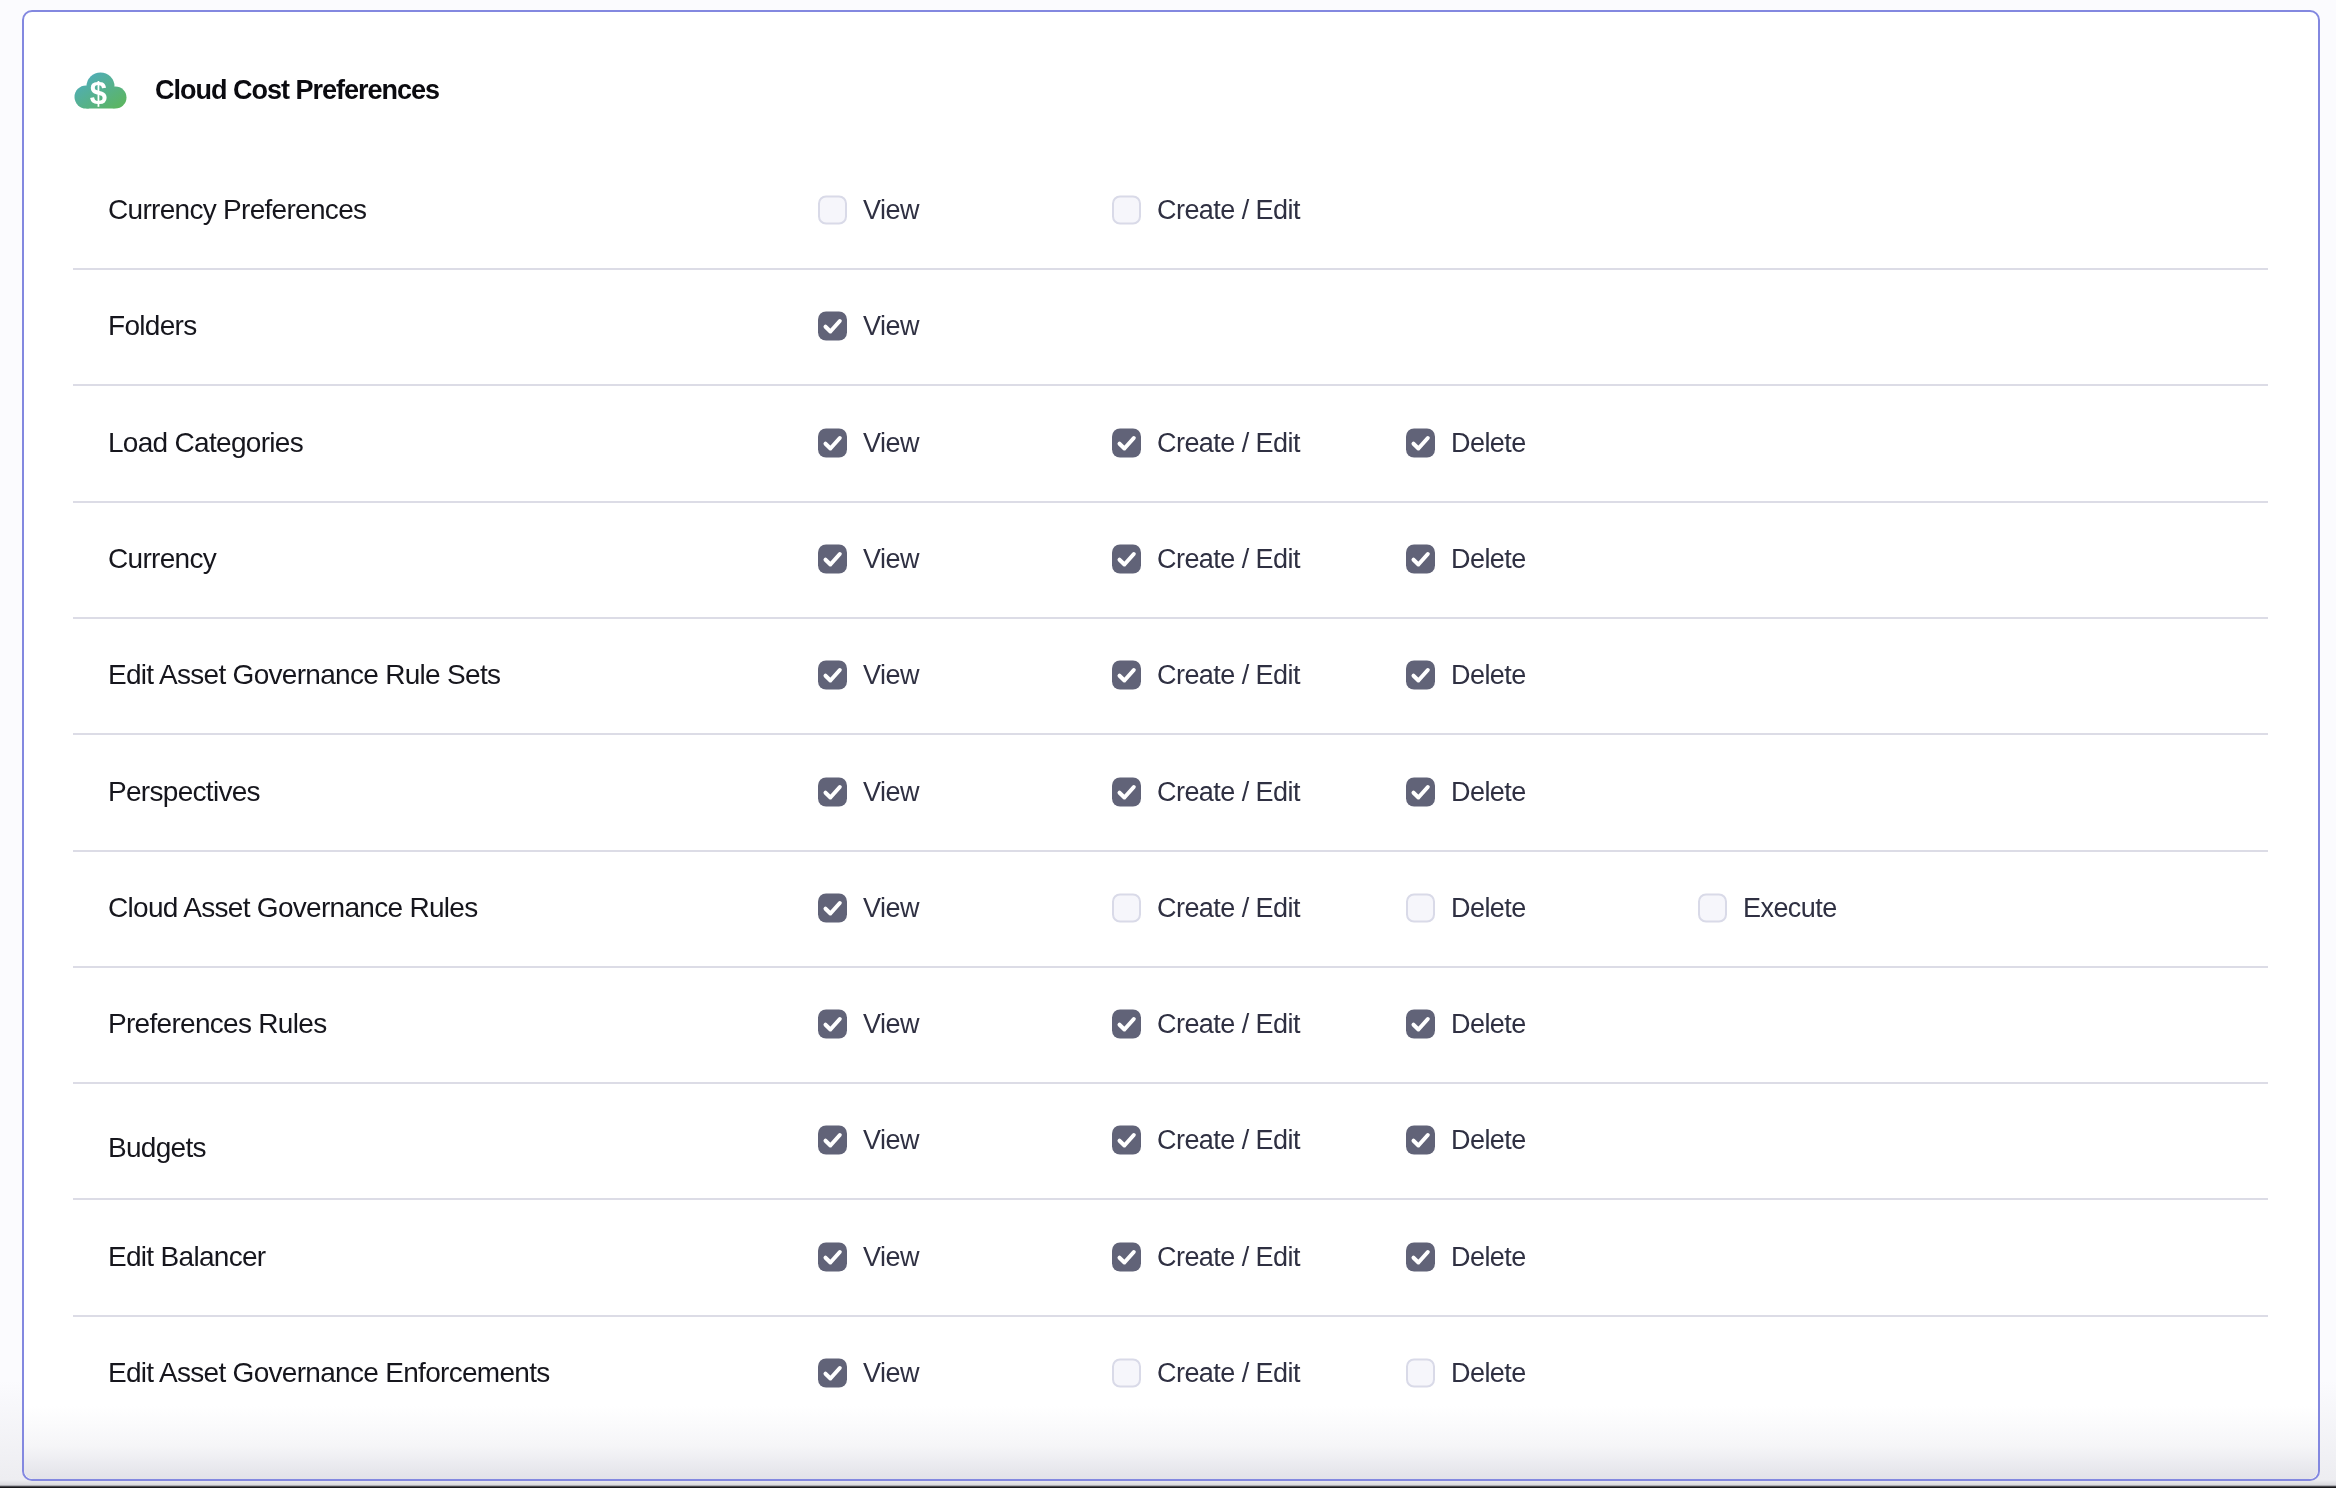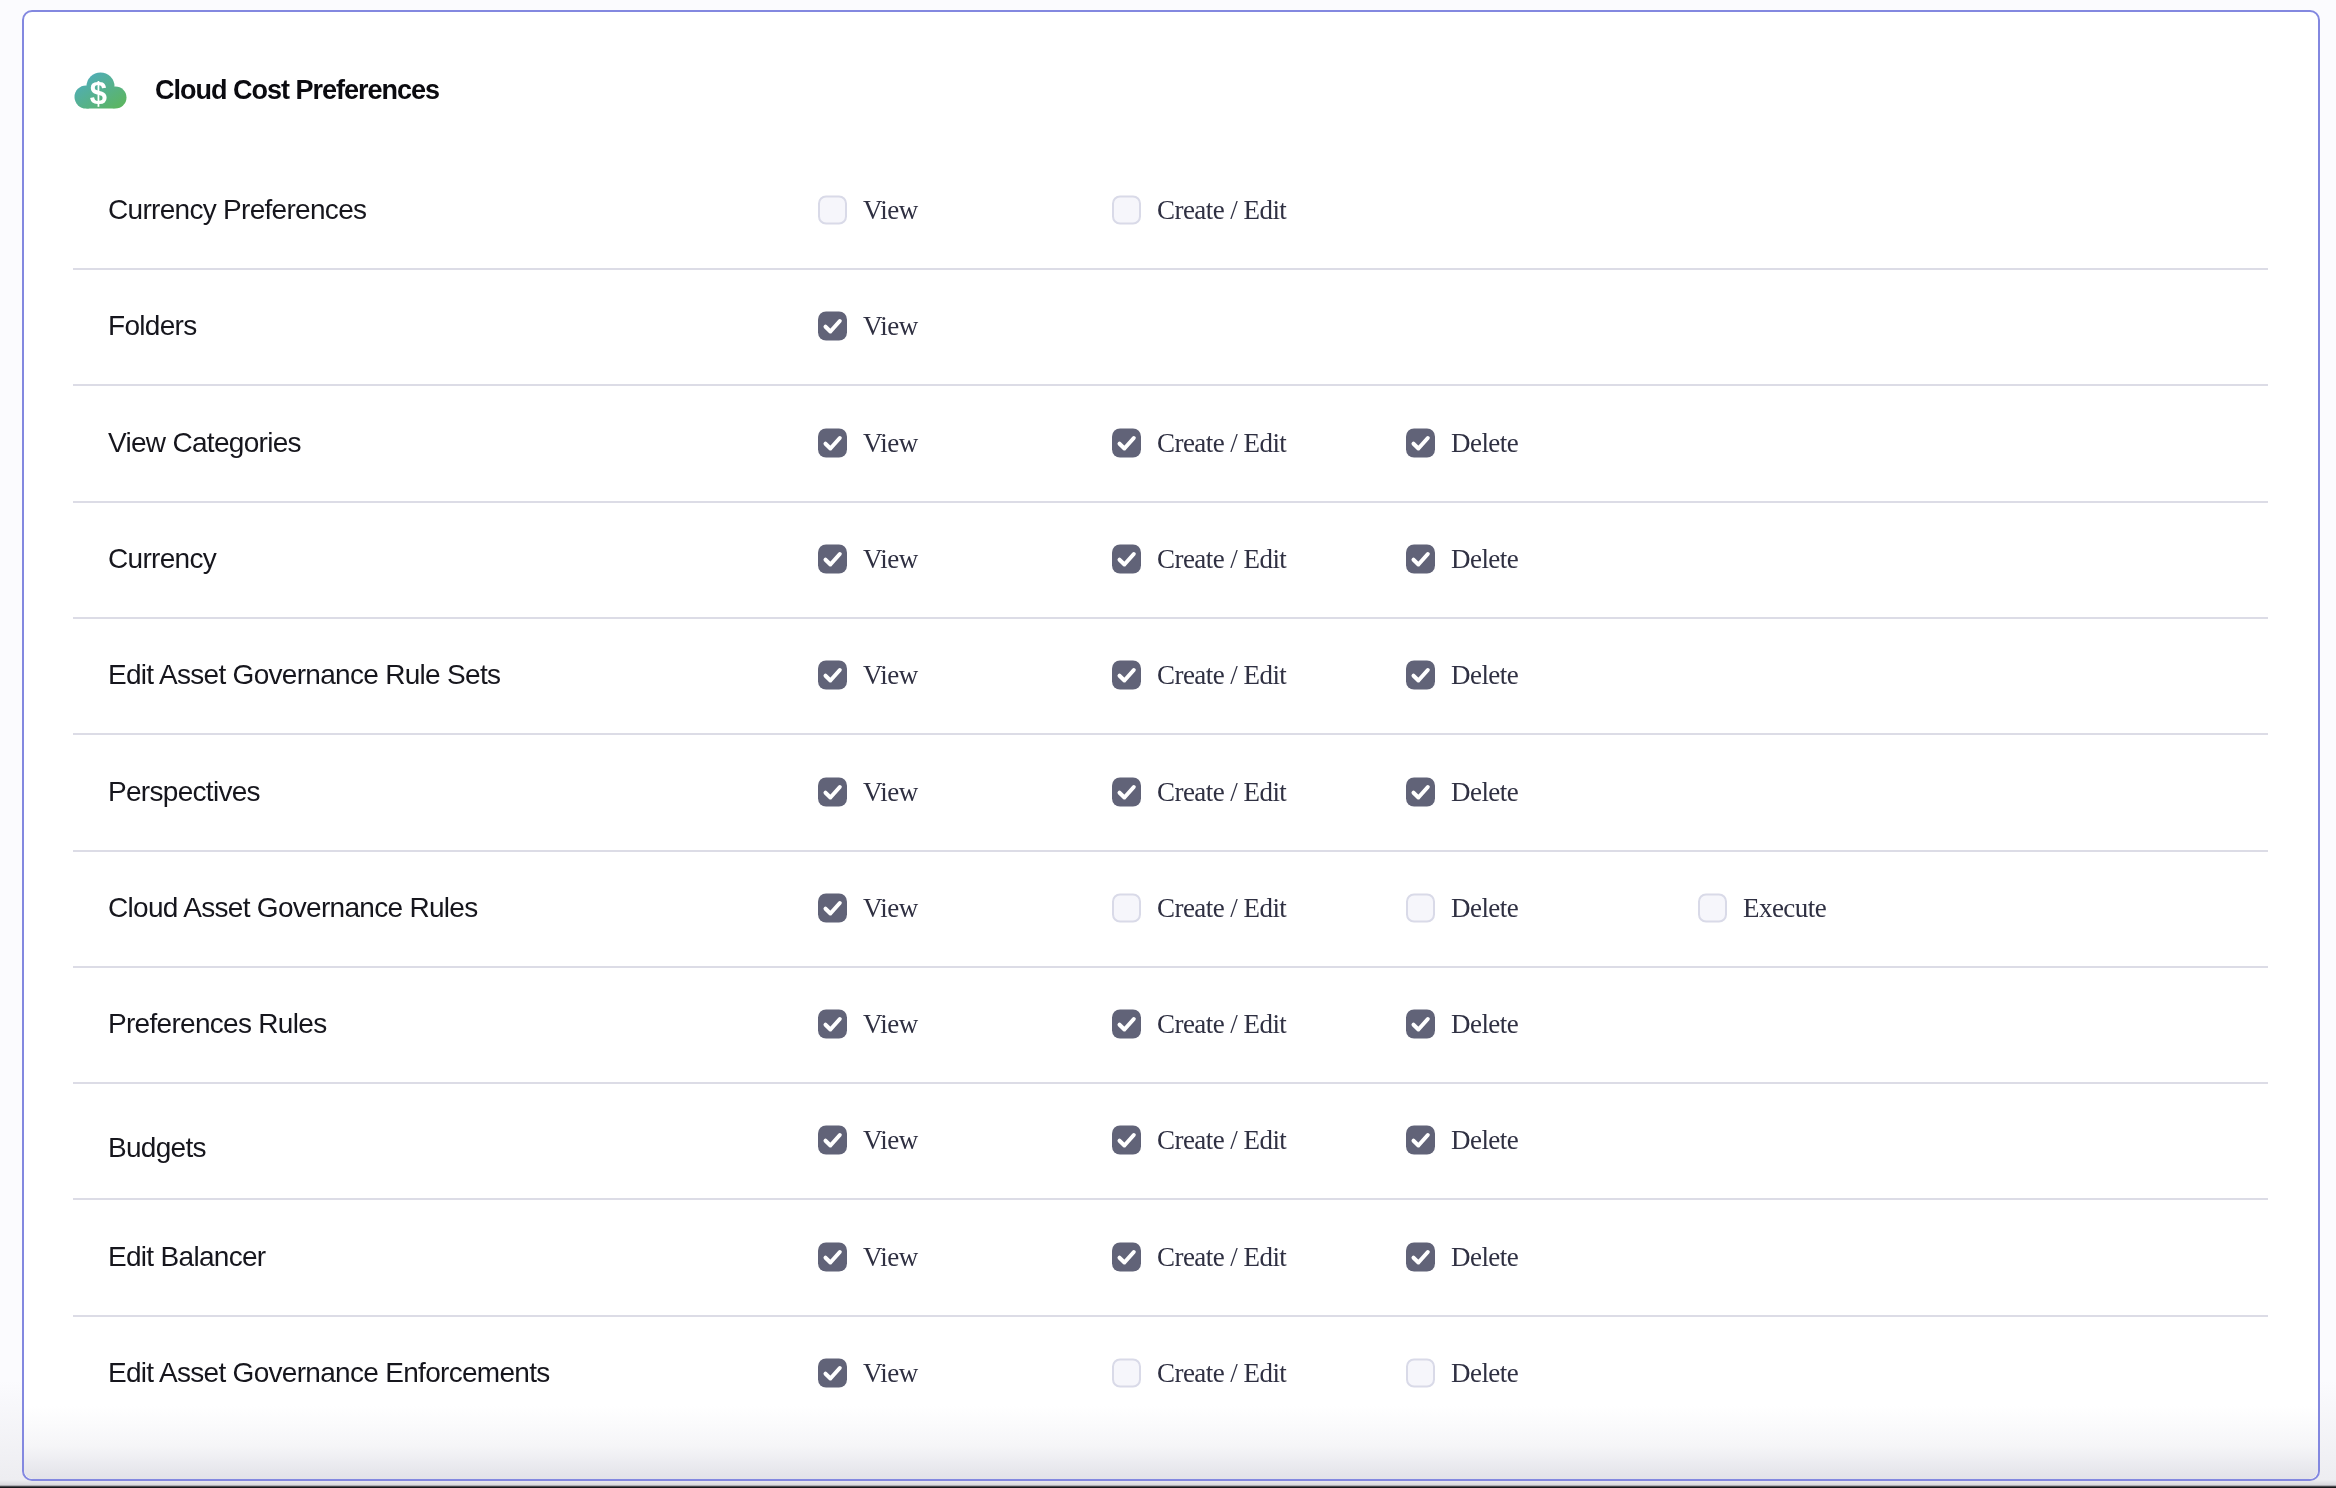--- a/index.html
+++ b/index.html
@@ -40,21 +40,20 @@
   }
   .cb.off{background:#f6f6fb;border:2px solid #d9dae8;}
   .cb.on{background:#616378;}
   .cb svg{position:absolute;left:0;top:0;}
   .cblabel{
     position:absolute;
     font-size:27px;color:#2f3042;
     letter-spacing:-0.55px;
     transform:translateY(-50%);
     white-space:nowrap;
-    font-family:Liberation Serif, serif;
   }
   .fade{
     position:absolute;left:24px;top:1406px;width:2294px;height:73px;
     background:linear-gradient(to bottom, rgba(223,223,231,0) 0%, rgba(223,223,231,0.3) 55%, rgba(221,221,229,0.85) 100%);
     border-radius:0 0 9px 9px;
     pointer-events:none;
   }
   .darkbar{position:absolute;left:0;top:1485px;width:2336px;height:3px;background:linear-gradient(to bottom,#e0e0e8,#2a2a2e 60%,#0b0b0d);}
 </style>
 </head>
@@ -87,21 +86,21 @@
   <div class="cblabel" style="left:1157px;top:210.0px">Create / Edit</div>
   <div class="divider" style="top:268.0px"></div>
   <div class="row-label" style="top:326.3px">Folders</div>
   <div class="cb on" style="left:818px;top:326.3px">
       <svg width="29" height="29" viewBox="0 0 29 29">
         <path d="M7.5 15.2 L12.4 20 L21.8 9.5" fill="none" stroke="#fff" stroke-width="4" stroke-linecap="round" stroke-linejoin="round"></path>
       </svg>
     </div>
   <div class="cblabel" style="left:863px;top:326.3px">View</div>
   <div class="divider" style="top:384.3px"></div>
-  <div class="row-label" style="top:442.6px">View Categories</div>
+  <div class="row-label" style="top:442.6px">Load Categories</div>
   <div class="cb on" style="left:818px;top:442.6px">
       <svg width="29" height="29" viewBox="0 0 29 29">
         <path d="M7.5 15.2 L12.4 20 L21.8 9.5" fill="none" stroke="#fff" stroke-width="4" stroke-linecap="round" stroke-linejoin="round"></path>
       </svg>
     </div>
   <div class="cblabel" style="left:863px;top:442.6px">View</div>
   <div class="cb on" style="left:1112px;top:442.6px">
       <svg width="29" height="29" viewBox="0 0 29 29">
         <path d="M7.5 15.2 L12.4 20 L21.8 9.5" fill="none" stroke="#fff" stroke-width="4" stroke-linecap="round" stroke-linejoin="round"></path>
       </svg>

